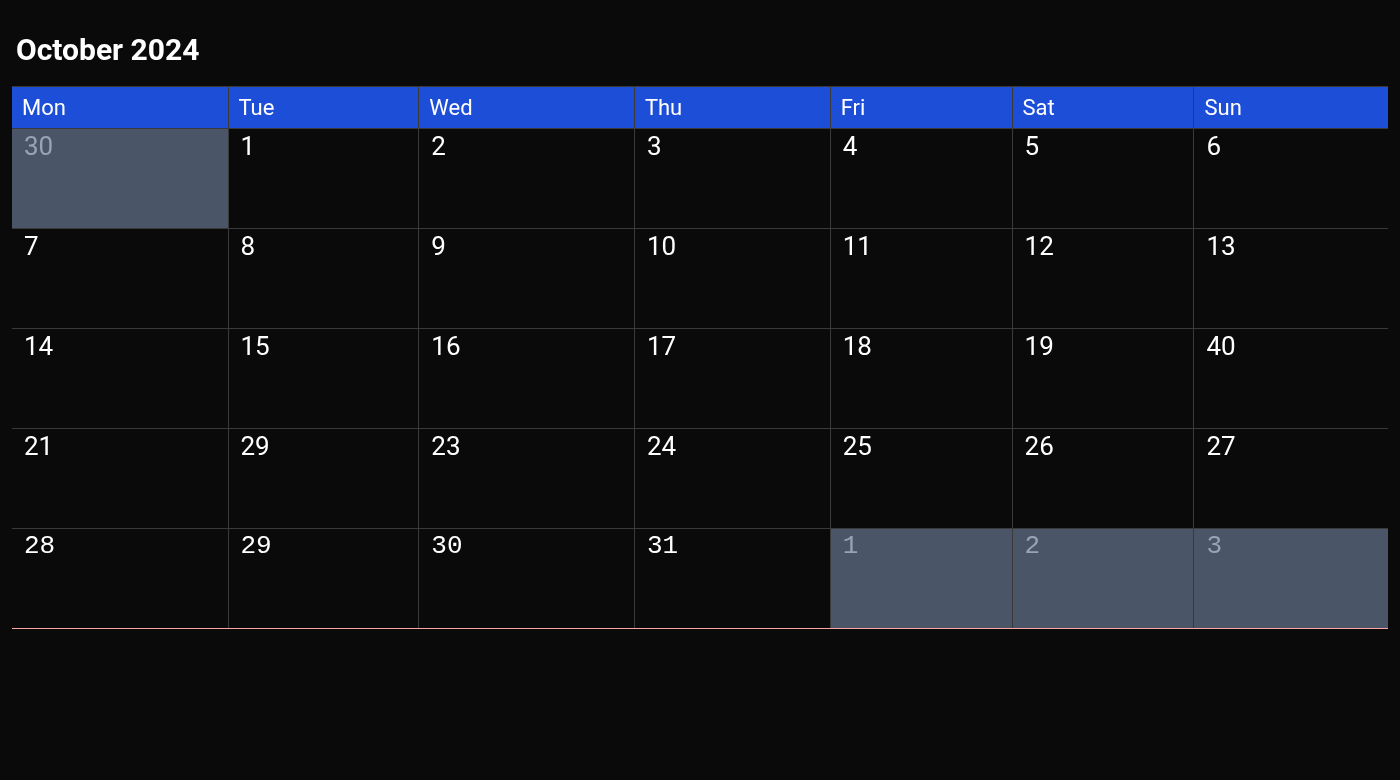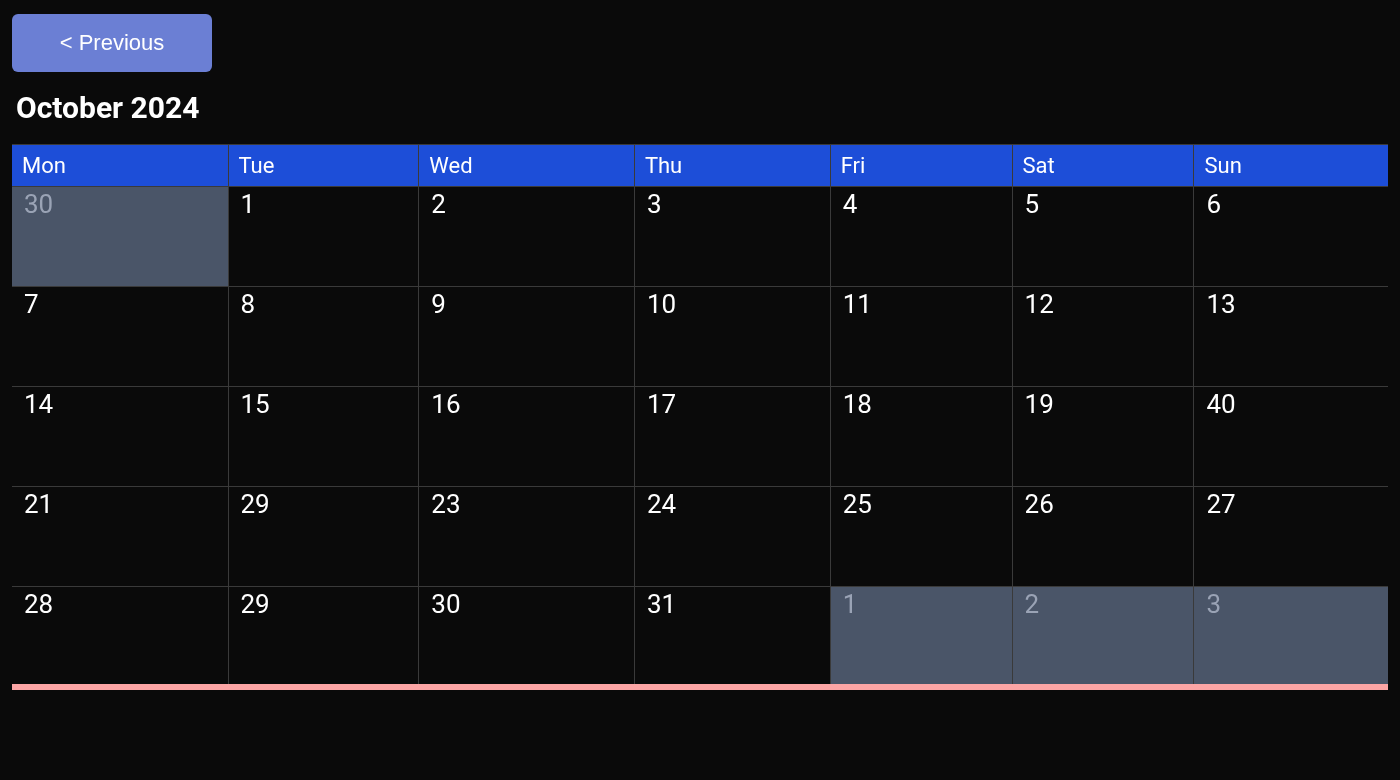--- a/index.html
+++ b/index.html
@@ -74,21 +74,22 @@
       font-weight: 400;
       color: #ffffff;
       background-color: #0a0a0a;
     }
 
     .calendar-grid td:first-child {
       border-left: none;
     }
 
     .calendar-grid tr:last-child td {
-      border-bottom: 6px solid #fca5a5;
+      border-bottom: 1px solid #fca5a5;
+      font-family: Liberation Mono, monospace;
     }
 
     .calendar-grid td.other-month {
       background-color: #4a5568;
       color: #9aa3b5;
     }
 
     .calendar-grid td.other-month .day-num {
       color: #9aa3b5;
     }
@@ -98,21 +99,20 @@
     }
 
     .other-month .day-num {
       color: #9aa3b5;
     }
   </style>
 </head>
 <body>
 
 <div class="nav-buttons">
-  <button class="nav-btn">&lt; Previous</button>
 </div>
 
 <div class="month-title">October 2024</div>
 
 <table class="calendar-grid">
   <thead>
     <tr>
     <th>Mon</th>
         <th>Tue</th>
         <th>Wed</th>

